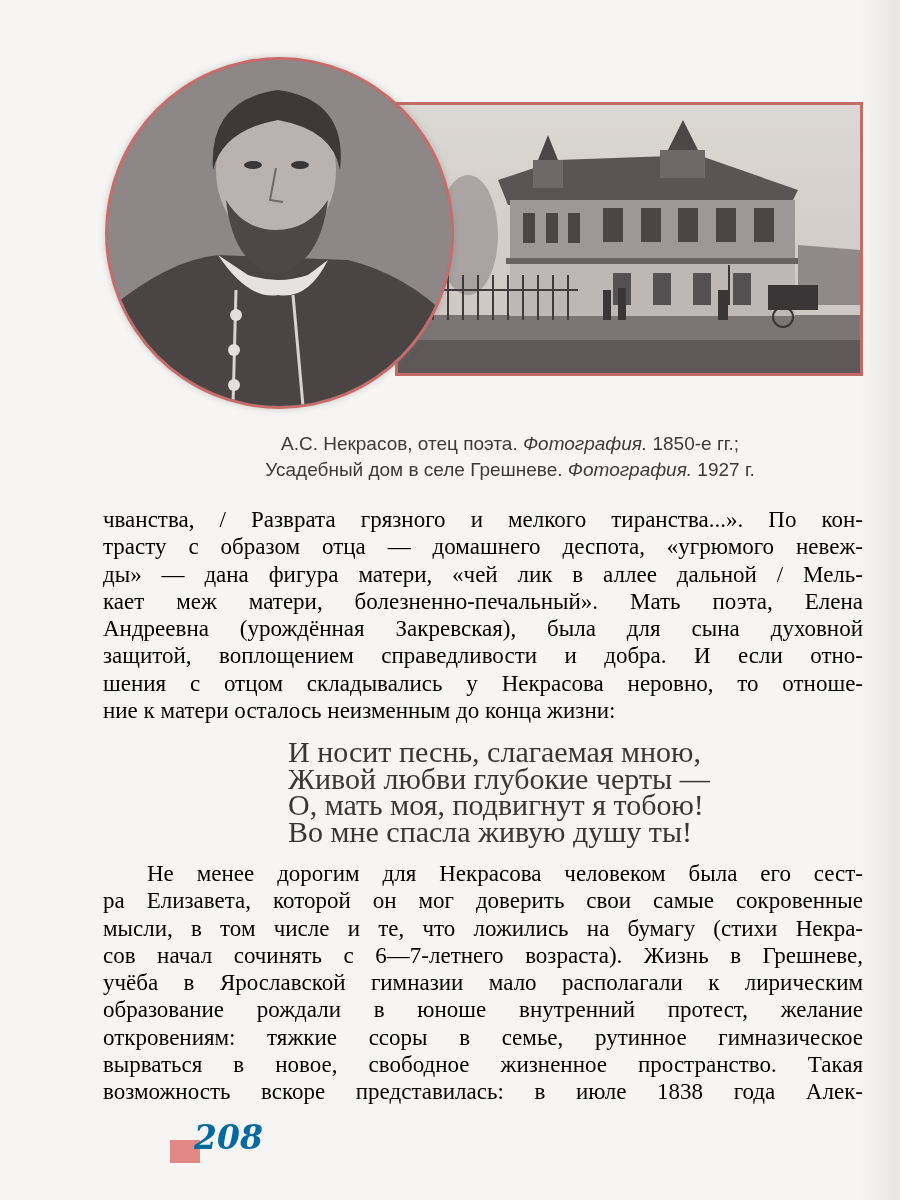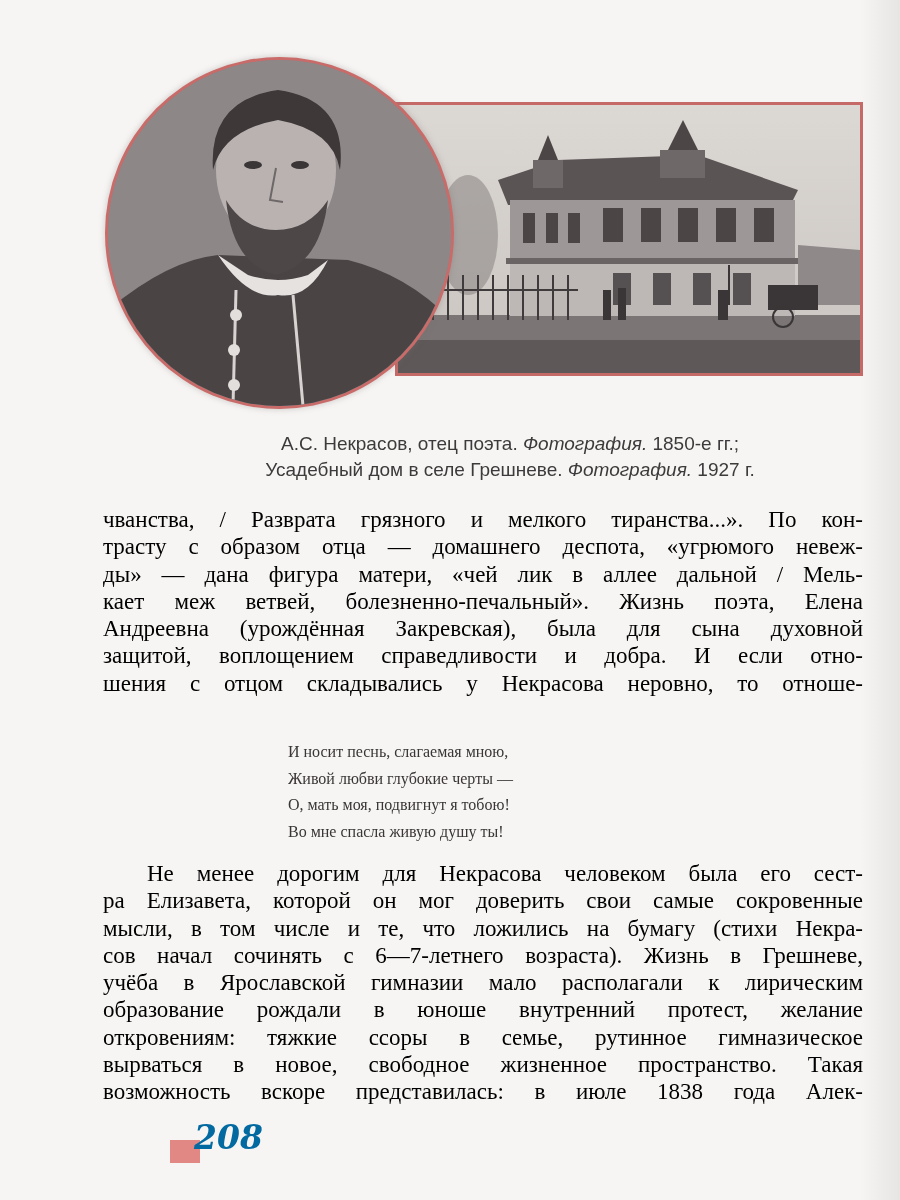--- a/index.html
+++ b/index.html
@@ -75,21 +75,21 @@
     white-space: nowrap;
     text-align: justify;
     text-align-last: justify;
   }
   .prose-line.last { text-align-last: left; }
   .block1 { top: 506px; }
   .poem {
     position: absolute;
     left: 288px;
     top: 739px;
-    font-size: 16px;
+    font-size: 30px;
     color: #3a3536;
   }
   .poem-line {
     display: block;
     height: 26.7px;
     line-height: 26.7px;
     white-space: nowrap;
   }
   .block2 { top: 860px; }
   .indent { text-indent: 44px; }
@@ -228,24 +228,25 @@
 
 <div class="caption">
   <span class="cap-line"><span>А.С. Некрасов, отец поэта. </span><em>Фотография.</em><span> 1850-е гг.;</span></span>
   <span class="cap-line"><span>Усадебный дом в селе Грешневе. </span><em>Фотография.</em><span> 1927 г.</span></span>
 </div>
 
 <div class="body-text block1">
   <span class="prose-line">чванства, / Разврата грязного и мелкого тиранства...». По кон-</span>
   <span class="prose-line">трасту с образом отца — домашнего деспота, «угрюмого невеж-</span>
   <span class="prose-line">ды» — дана фигура матери, «чей лик в аллее дальной / Мель-</span>
-  <span class="prose-line">кает меж ветвей, болезненно-печальный». Жизнь поэта, Елена</span>
+  <span class="prose-line">кает меж матери, болезненно-печальный». Мать поэта, Елена</span>
   <span class="prose-line">Андреевна (урождённая Закревская), была для сына духовной</span>
   <span class="prose-line">защитой, воплощением справедливости и добра. И если отно-</span>
   <span class="prose-line">шения с отцом складывались у Некрасова неровно, то отноше-</span>
+  <span class="prose-line last">ние к матери осталось неизменным до конца жизни:</span>
 </div>
 
 <div class="poem">
   <span class="poem-line">И носит песнь, слагаемая мною,</span>
   <span class="poem-line">Живой любви глубокие черты —</span>
   <span class="poem-line">О, мать моя, подвигнут я тобою!</span>
   <span class="poem-line">Во мне спасла живую душу ты!</span>
 </div>
 
 <div class="body-text block2">

